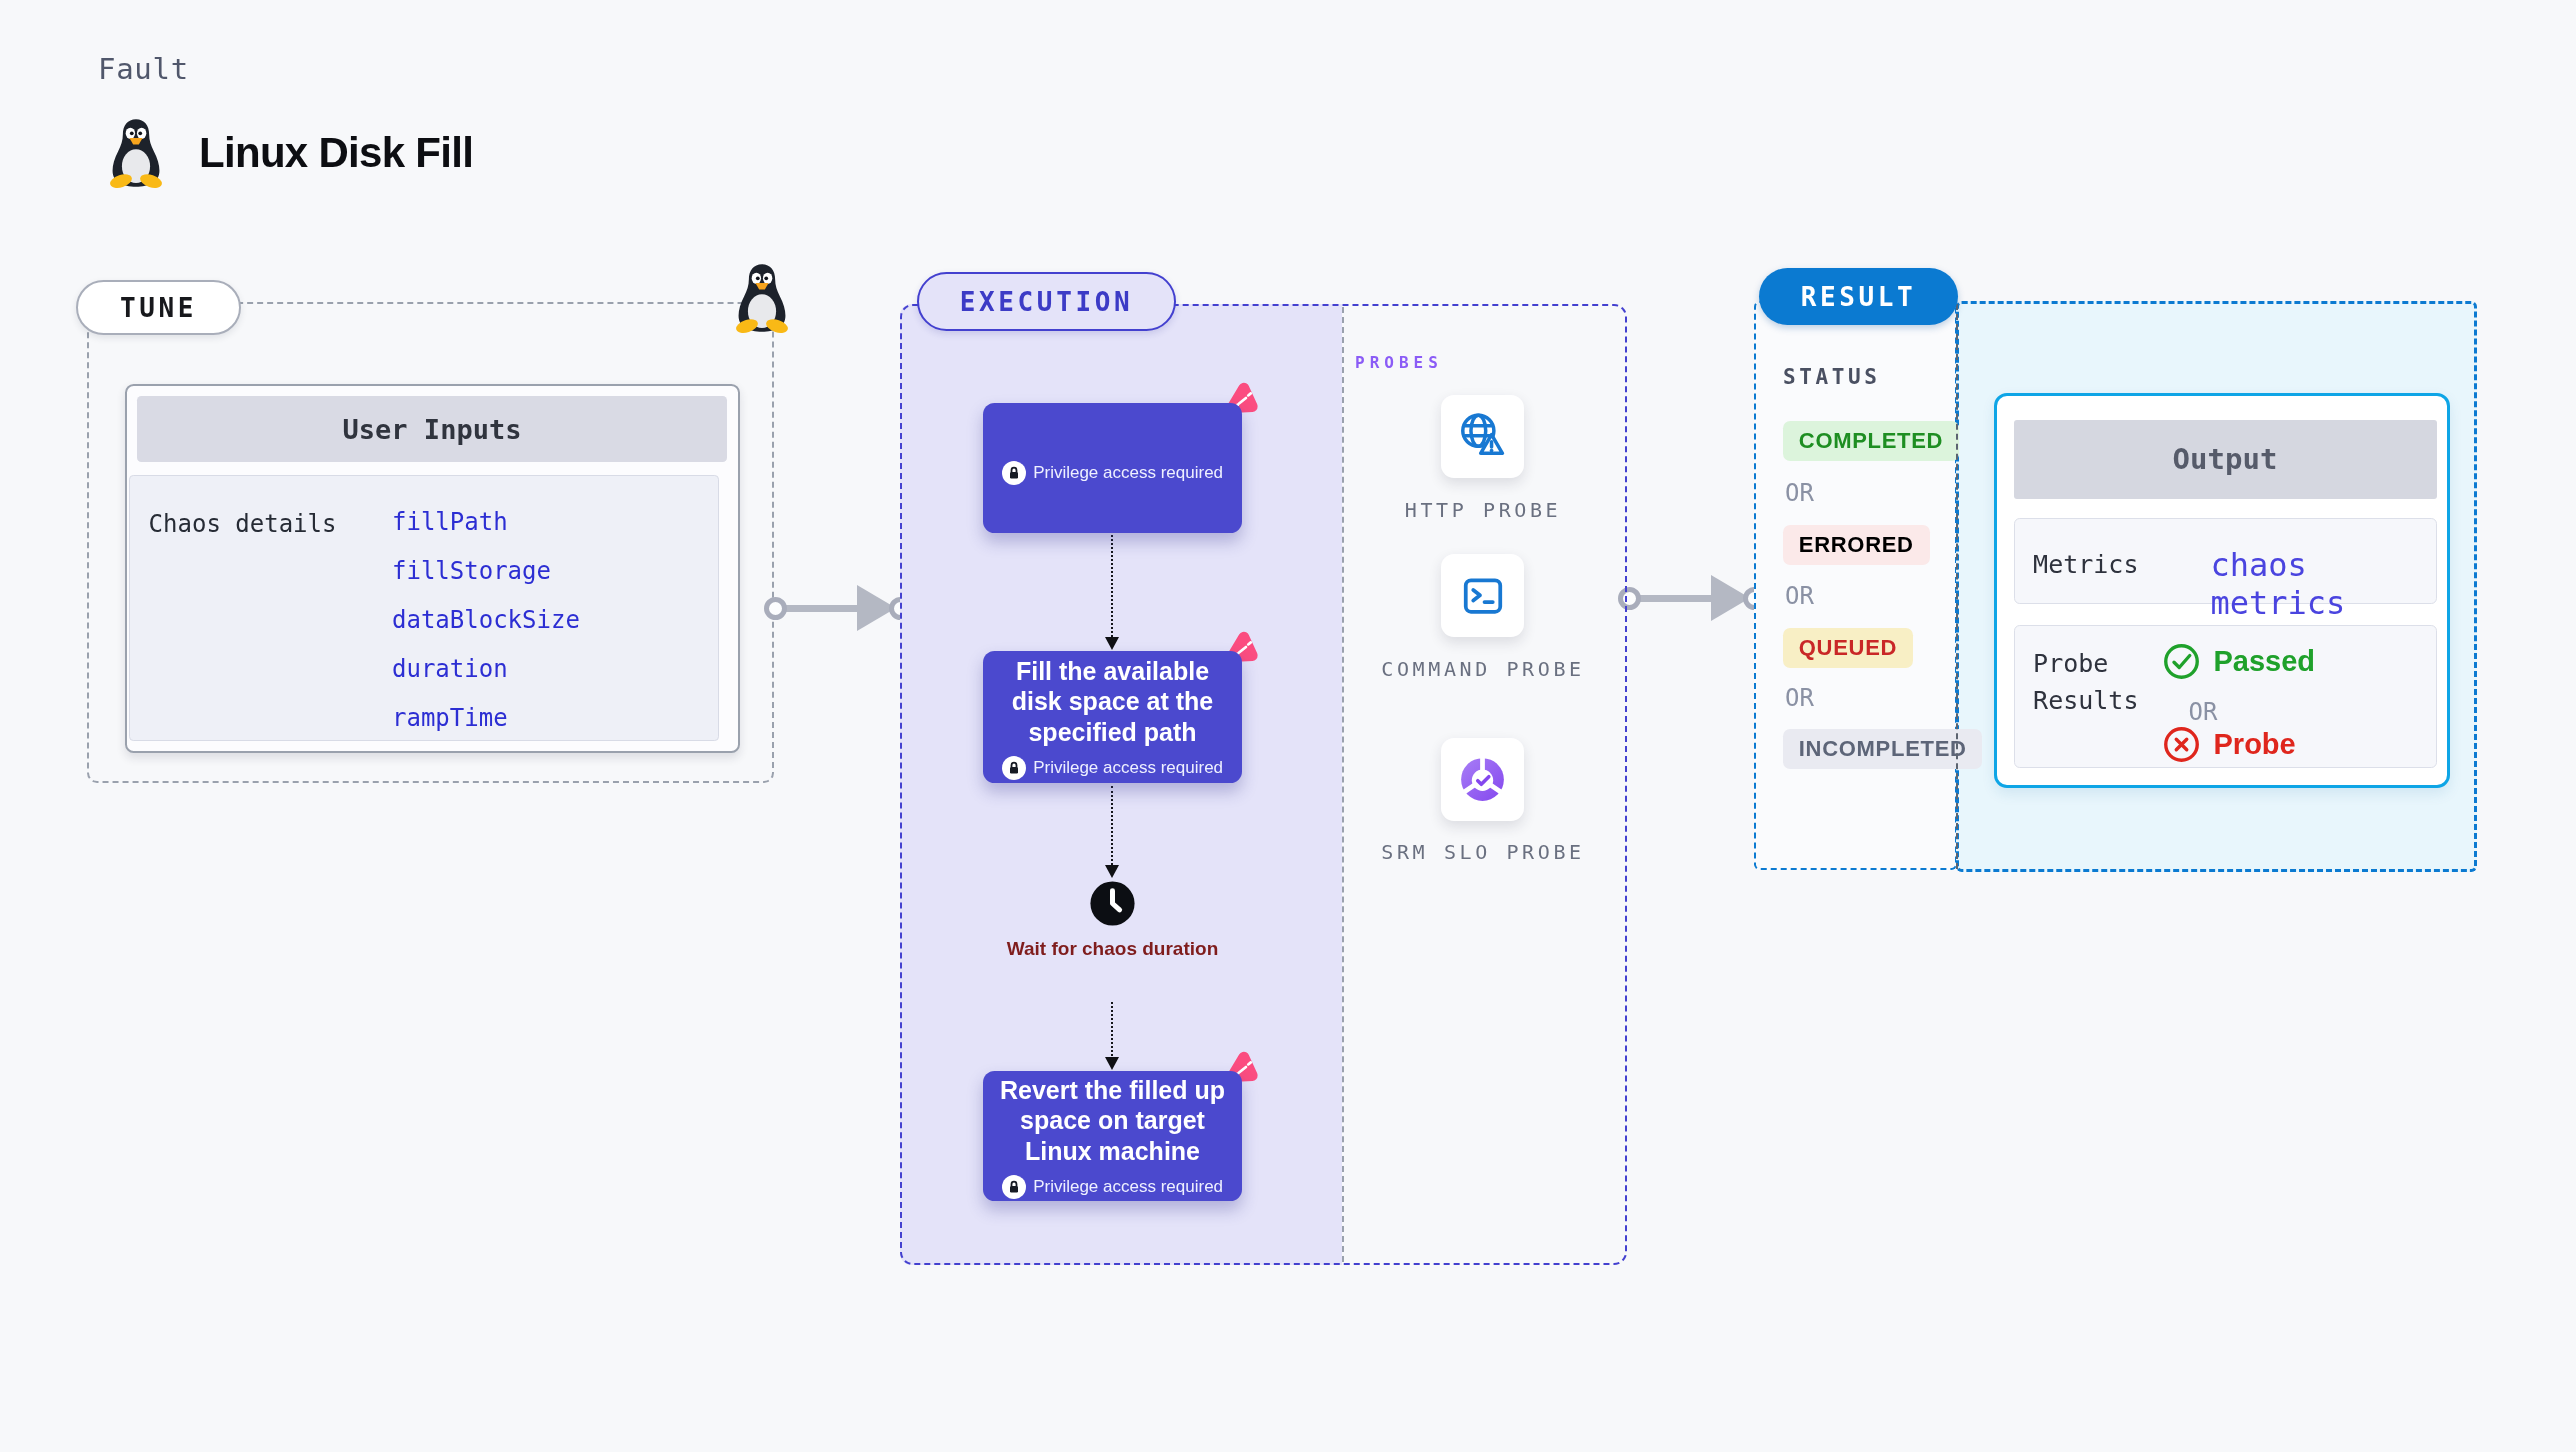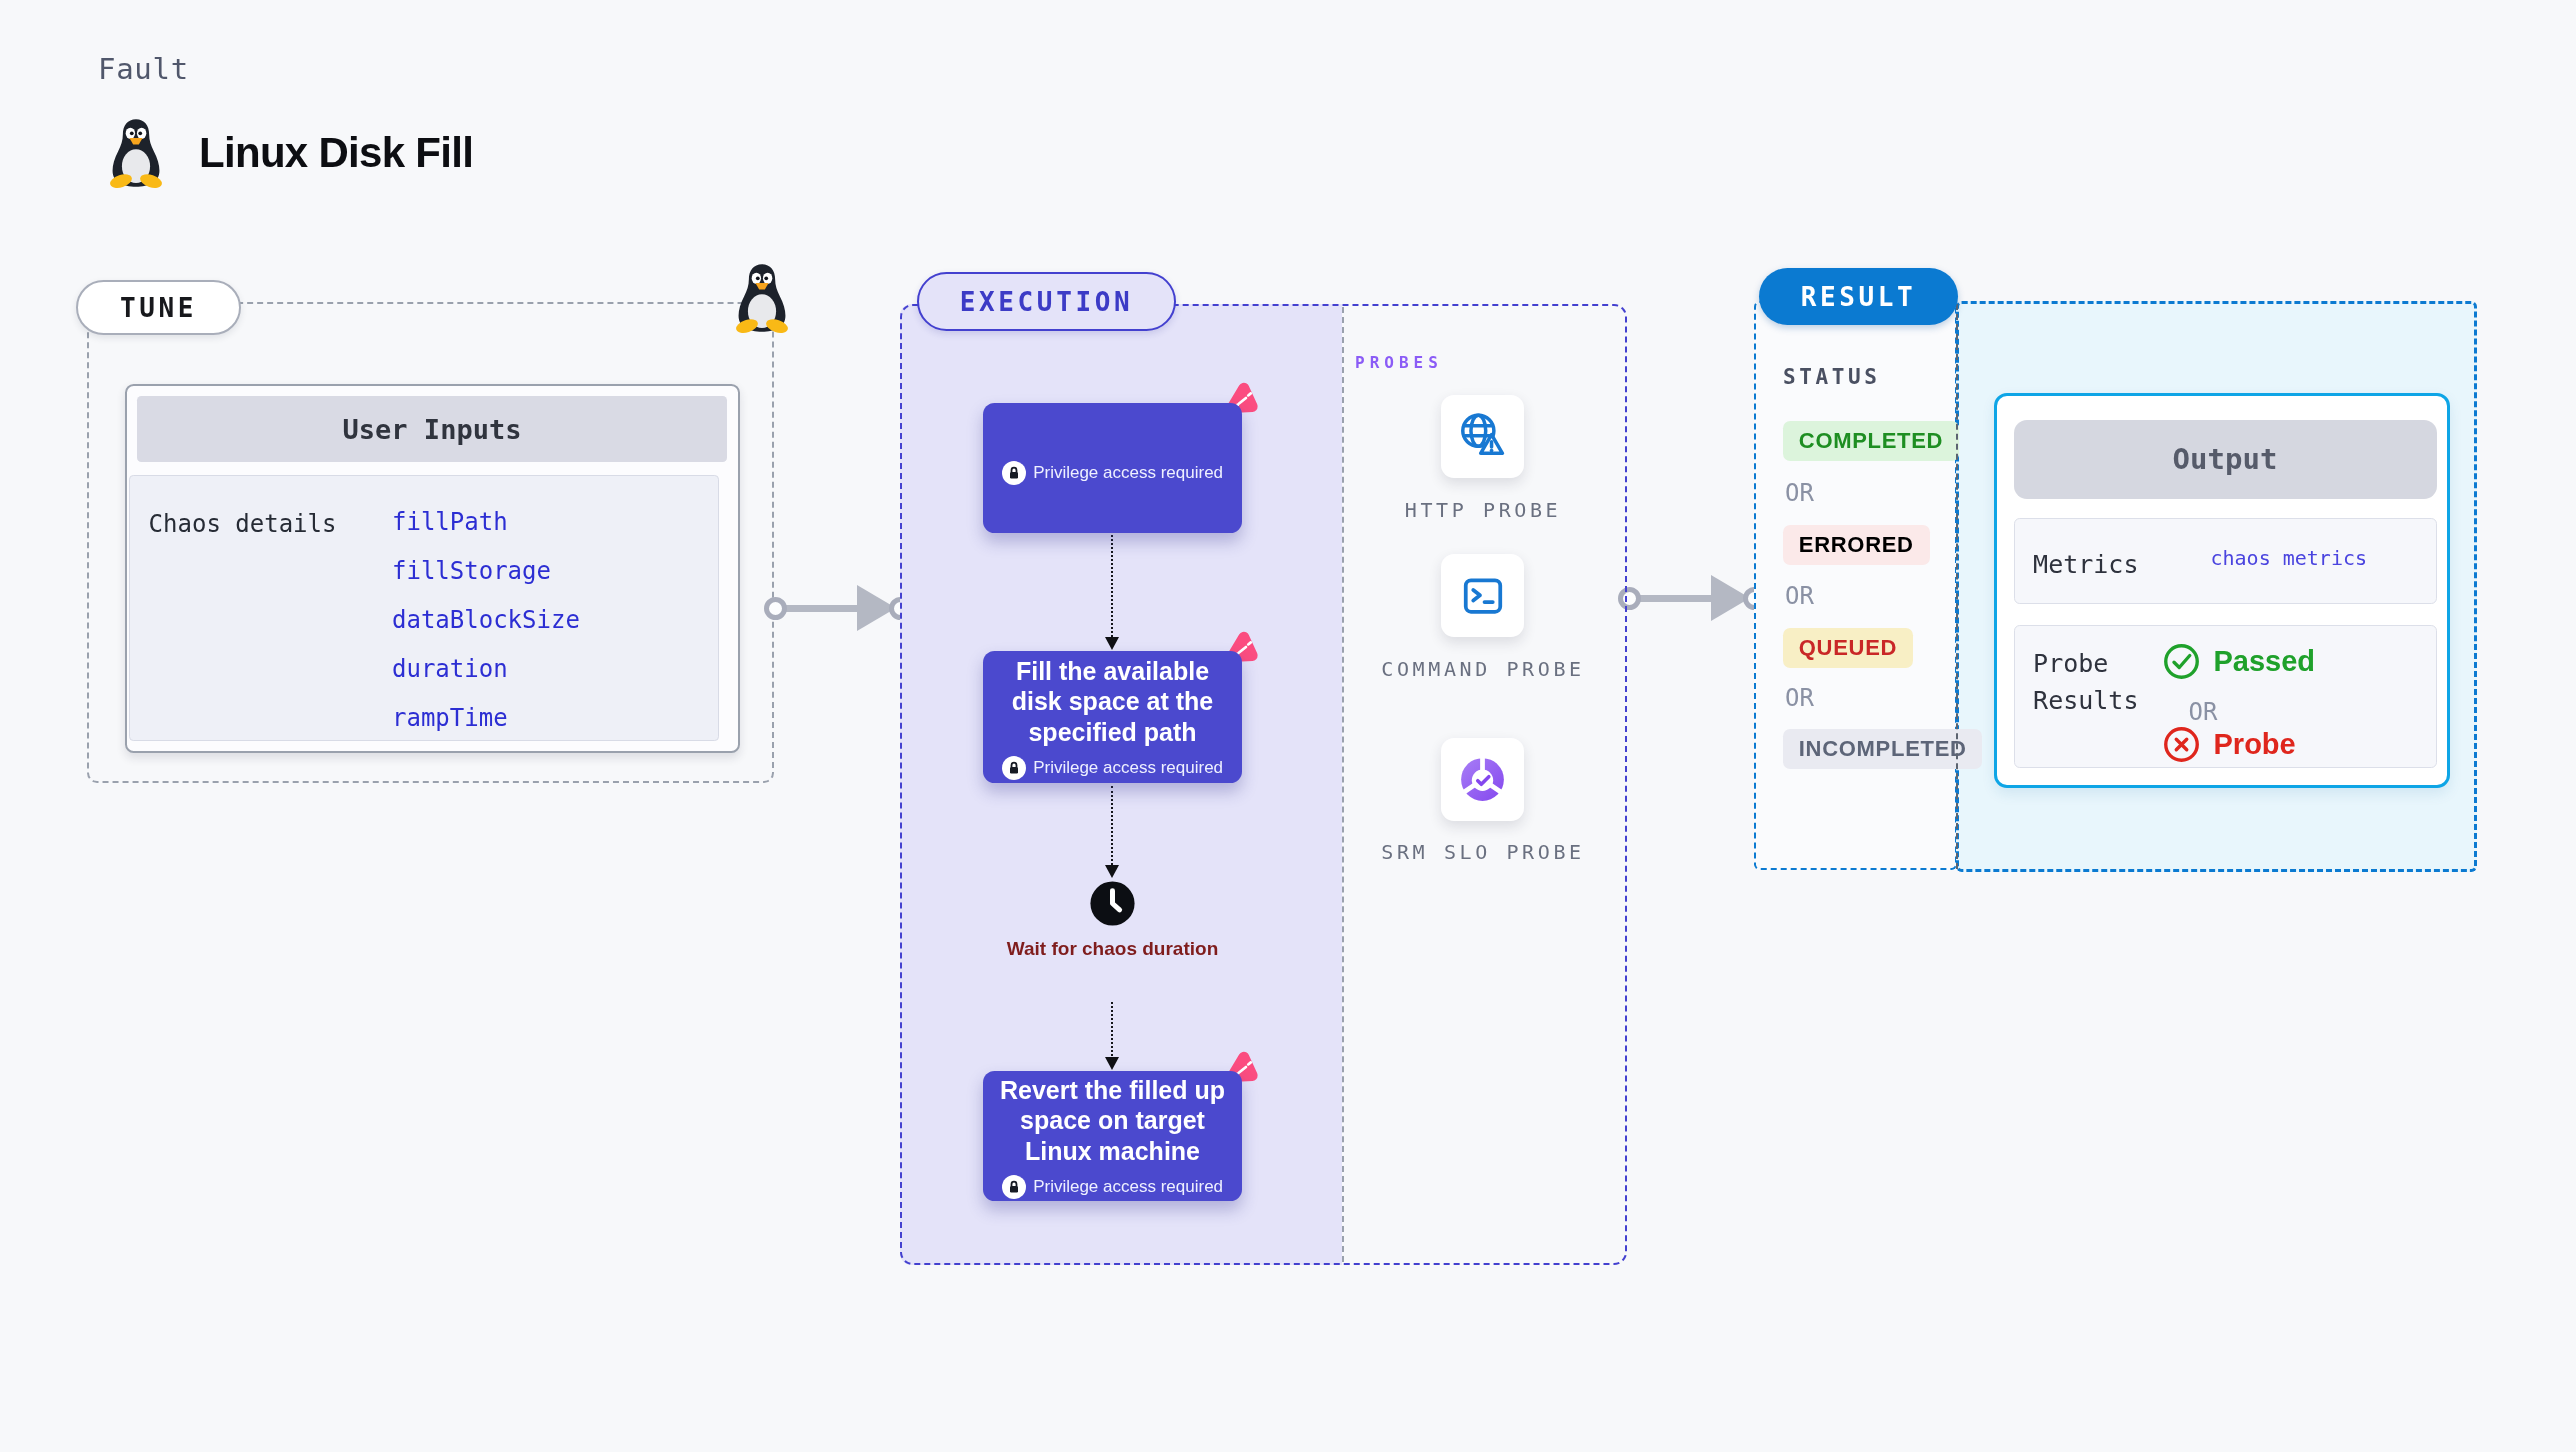--- a/index.html
+++ b/index.html
@@ -65,25 +65,25 @@
   .status-heading{font-size:21px;font-weight:bold;color:#4a5062;letter-spacing:3.6px;}
   .status-badge{display:inline-block;padding:7.2px 15.8px;border-radius:7.2px;font-size:22px;font-weight:bold;letter-spacing:0.7px;}
   .b-green{background:#dcf4dc;color:#1e8e22;}
   .b-red{background:#fbe9e9;color:#000000;}
   .b-yellow{background:#f8efc5;color:#c92727;}
   .b-gray{background:#e9eaf1;color:#5d6578;}
   .or-label{font-size:24px;color:#8a91a4;}
 
   
   .output-card{background:#ffffff;border:3.6px solid #0ea5e6;border-radius:13px;box-shadow:0 5.7px 13px rgba(10,100,160,.10);}
-  .output-header{background:#d5d7e0;border-radius:13px;display:flex;align-items:center;justify-content:center;
+  .output-header{background:#d5d7e0;border-radius:3px;display:flex;align-items:center;justify-content:center;
                  font-size:29px;font-weight:bold;color:#565b6a;}
   .output-row{background:#f6f7fb;border:1.4px solid #dcdfe9;border-radius:5.7px;}
   .row-label{font-size:25px;color:#2e323d;line-height:1.5;}
-  .row-value{font-size:20px;color:#4a44df;}
+  .row-value{font-size:32px;color:#4a44df;}
   .passed-text{font-size:29px;font-weight:bold;color:#1fa12b;}
   .failed-text{font-size:29px;font-weight:bold;color:#df261d;}
   .res-line{display:flex;align-items:center;gap:13px;}
 </style>
 </head>
 <body>
 
 <div class="canvas">
 
   <div class="abs kicker mono" style="left:98px;top:52px;">Fault</div>

